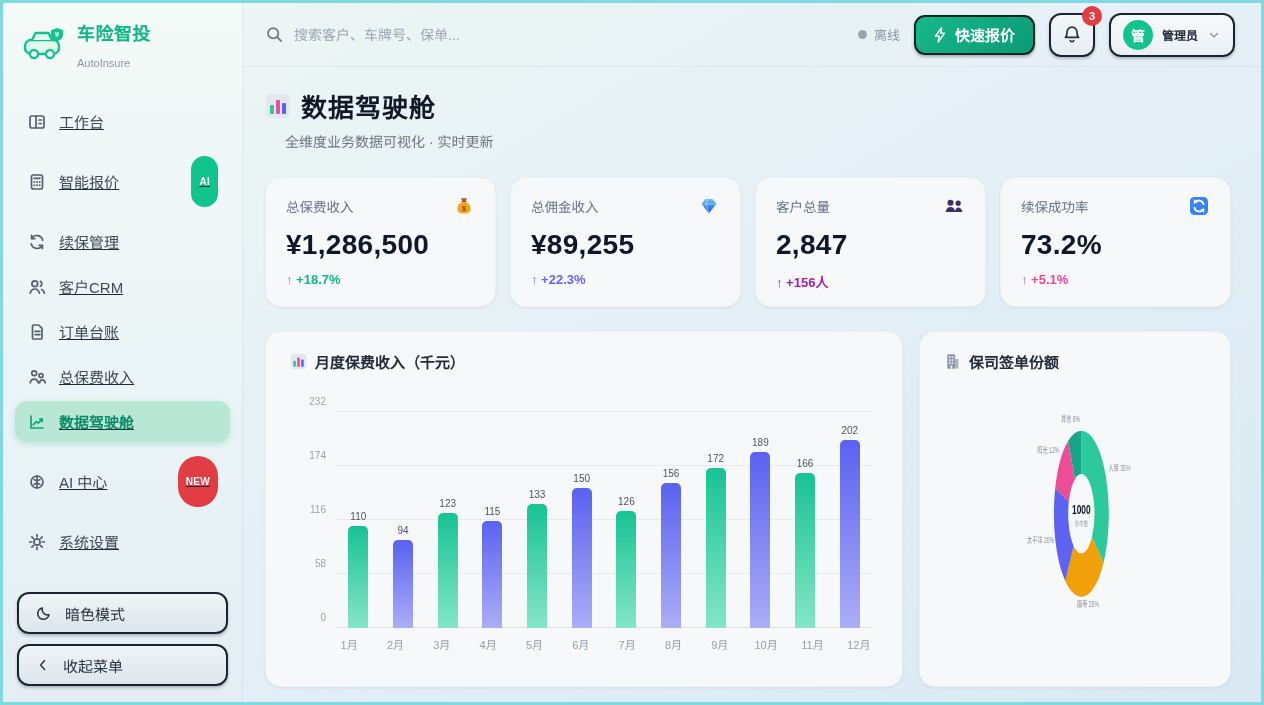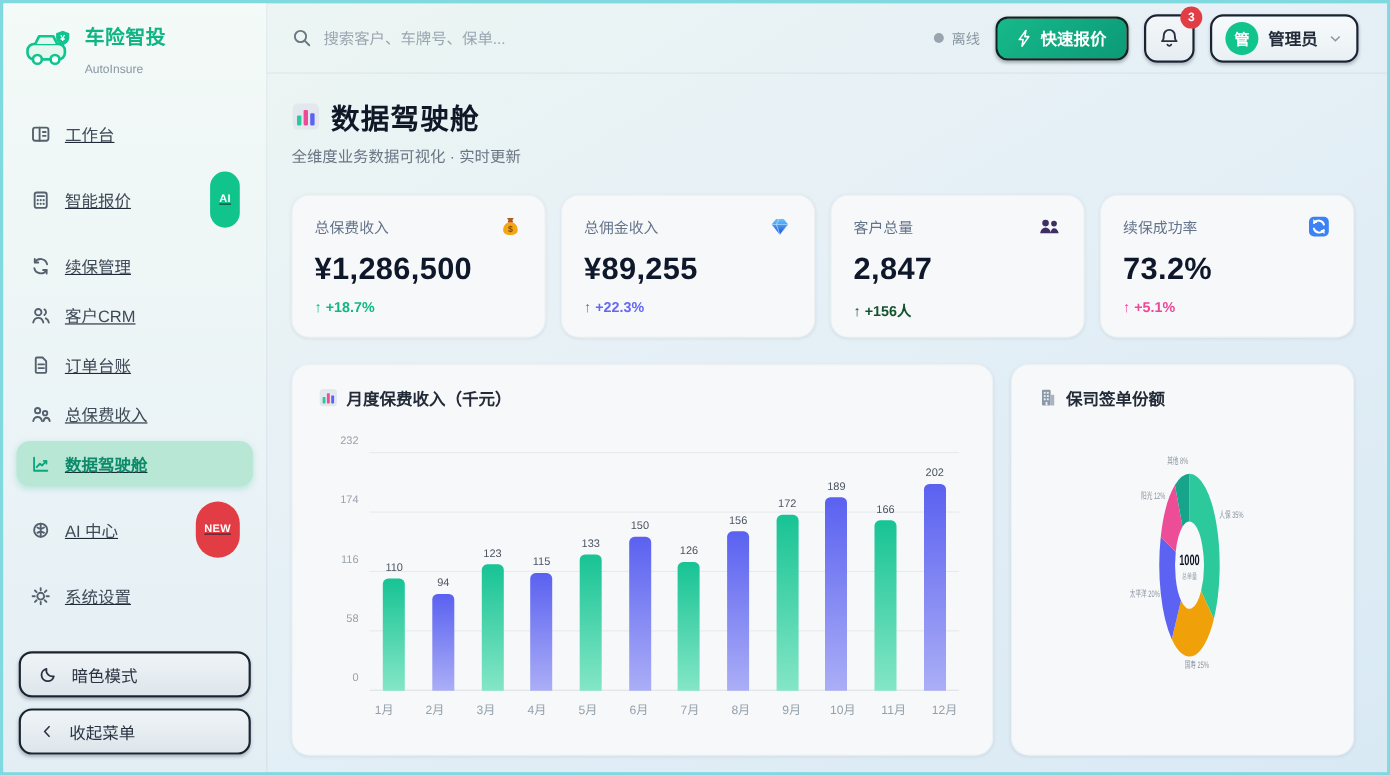--- a/index.html
+++ b/index.html
@@ -93,26 +93,26 @@
     display:flex; align-items:center; gap:9px; height:44px; padding:0 12px;
     border:2px solid #1b2330; border-radius:12px; cursor:pointer;
     background:linear-gradient(180deg,#f7fafb,#e9f0f4);
     box-shadow:0 2px 3px rgba(15,23,42,.25);
   }
   .avatar {
     width:30px; height:30px; border-radius:50%; background:#10c48b;
     color:#fff; font-size:14px; font-weight:bold;
     display:flex; align-items:center; justify-content:center;
   }
-  .user-name { font-size:15px; font-weight:bold; color:#222b38; }
+  .user-name { font-size:12px; font-weight:bold; color:#222b38; }
   
   .content { flex:1; padding:12px 30px 0 22px; overflow:hidden; }
   .page-head { display:flex; align-items:center; gap:10px; margin-top:8px; }
   .page-title { font-size:26px; font-weight:800; color:#101827; letter-spacing:1px; }
-  .page-sub { font-size:14px; color:#6b7684; margin-top:7px; }
+  .page-sub { font-size:14px; color:#6b7684; margin-top:7px;margin-left:20px; }
   .kpis { display:grid; grid-template-columns:repeat(4,1fr); gap:14px; margin-top:26px; }
   .kpi {
     background:#f7f8f9; border:1px solid #eef1f3; border-radius:16px;
     padding:17px 20px 15px 20px; box-shadow:0 1px 3px rgba(15,23,42,.07);
   }
   .kpi-top { display:flex; align-items:center; justify-content:space-between; }
   .kpi-label { font-size:13.5px; color:#64748b; }
   .kpi-value { font-size:28px; font-weight:800; color:#0f172a; margin-top:12px; letter-spacing:.3px; }
   .kpi-delta { font-size:13px; font-weight:bold; margin-top:11px; }
   .charts { display:grid; grid-template-columns:1fr 312px; gap:16px; margin-top:24px; }
@@ -375,21 +375,21 @@
             <svg class="emoji-icon" width="22" height="22" viewBox="0 0 22 22">
                 <g fill="#3d2f63">
                   <circle cx="7.5" cy="7.8" r="3"></circle>
                   <path d="M2.6 17c.5-3.2 2.5-5.1 4.9-5.1s4.4 1.9 4.9 5.1z"></path>
                   <circle cx="15.2" cy="8.2" r="2.6"></circle>
                   <path d="M11.9 17c.4-2.8 1.8-4.5 3.3-4.5 1.9 0 3.7 1.7 4.2 4.5z"></path>
                 </g>
               </svg>
           </div>
           <div class="kpi-value">2,847</div>
-          <div class="kpi-delta" style="color: #14532d;">↑ +156人</div>
+          <div class="kpi-delta" style="color: #a21caf;">↑ +156人</div>
         </div>
         <div class="kpi">
           <div class="kpi-top">
             <span class="kpi-label">续保成功率</span>
             <svg class="emoji-icon" width="22" height="22" viewBox="0 0 22 22">
                 <rect x="2" y="2" width="18" height="18" rx="4.5" fill="#3b82f6"></rect>
                 <g fill="none" stroke="#fff" stroke-width="1.8" stroke-linecap="round">
                   <path d="M15.6 9.2a5 5 0 0 0-9-1.4"></path>
                   <path d="M6.4 12.8a5 5 0 0 0 9 1.4"></path>
                 </g>

